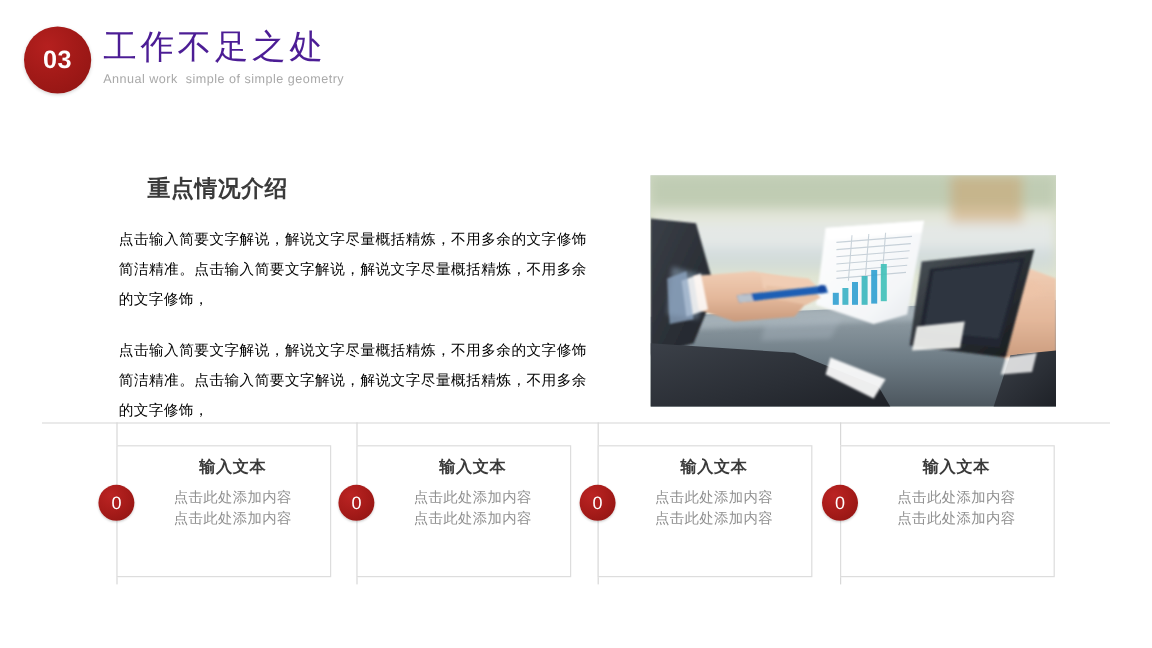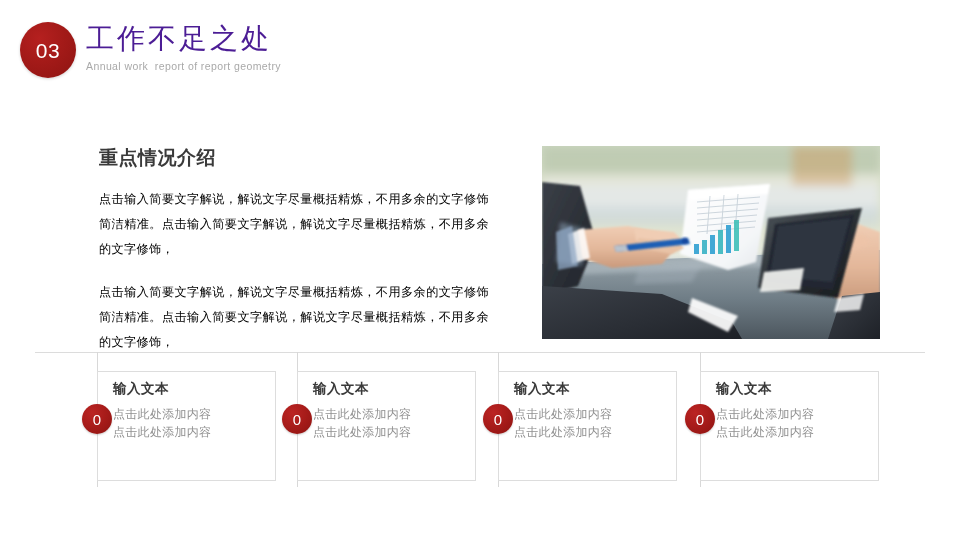--- a/index.html
+++ b/index.html
@@ -32,21 +32,21 @@
     border-radius: 50%;
     background: radial-gradient(circle at 35% 30%, #b5201f 0%, #a31a18 45%, #8e1412 100%);
     box-shadow: 0 1px 3px rgba(0,0,0,0.18);
     display: flex;
     align-items: center;
     justify-content: center;
   }
   #section-number-badge .num {
     color: #ffffff;
     font-size: 21px;
-    font-weight: 400;
+    font-weight: 700;
     letter-spacing: 0.5px;
     line-height: 1;
   }
   #header-text-block {
     position: absolute;
     left: 86px;
     top: 22px;
   }
   #slide-title {
     font-size: 28px;
@@ -73,20 +73,21 @@
     top: 145px;
     width: 390px;
   }
   #content-heading {
     font-size: 19px;
     font-weight: 700;
     color: #3a3a3a;
     letter-spacing: 0.5px;
     line-height: 26px;
     margin-bottom: 16px;
+    margin-left: 24px;
   }
   .body-paragraph {
     font-size: 12.2px;
     color: #000000;
     line-height: 25px;
     letter-spacing: 0.3px;
     margin: 0 0 18px 0;
     text-align: justify;
   }
 
@@ -167,21 +168,21 @@
     font-size: 15px;
     font-weight: 400;
     line-height: 1;
   }
   .card-text {
     position: absolute;
     left: 36px;
     top: 27px;
     width: 162px;
     z-index: 2;
-    text-align: left;
+    text-align: center;
   }
   .card-title {
     font-size: 13.5px;
     font-weight: 700;
     color: #3a3a3a;
     line-height: 20px;
     letter-spacing: 0.5px;
     margin-bottom: 6px;
   }
   .card-line {
@@ -199,21 +200,21 @@
 </style>
 </head>
 <body>
 
 <div id="slide-header">
   <div id="section-number-badge">
     <span class="num">03</span>
   </div>
   <div id="header-text-block">
     <div id="slide-title">工作不足之处</div>
-    <div id="slide-subtitle">Annual work  report of report geometry</div>
+    <div id="slide-subtitle">Annual work  simple of simple geometry</div>
   </div>
 </div>
 
 <div id="content-left">
   <div id="content-heading">重点情况介绍</div>
   <p class="body-paragraph">点击输入简要文字解说，解说文字尽量概括精炼，不用多余的文字修饰简洁精准。点击输入简要文字解说，解说文字尽量概括精炼，不用多余的文字修饰，</p>
   <p class="body-paragraph">点击输入简要文字解说，解说文字尽量概括精炼，不用多余的文字修饰简洁精准。点击输入简要文字解说，解说文字尽量概括精炼，不用多余的文字修饰，</p>
 </div>
 
 <div id="content-photo">

